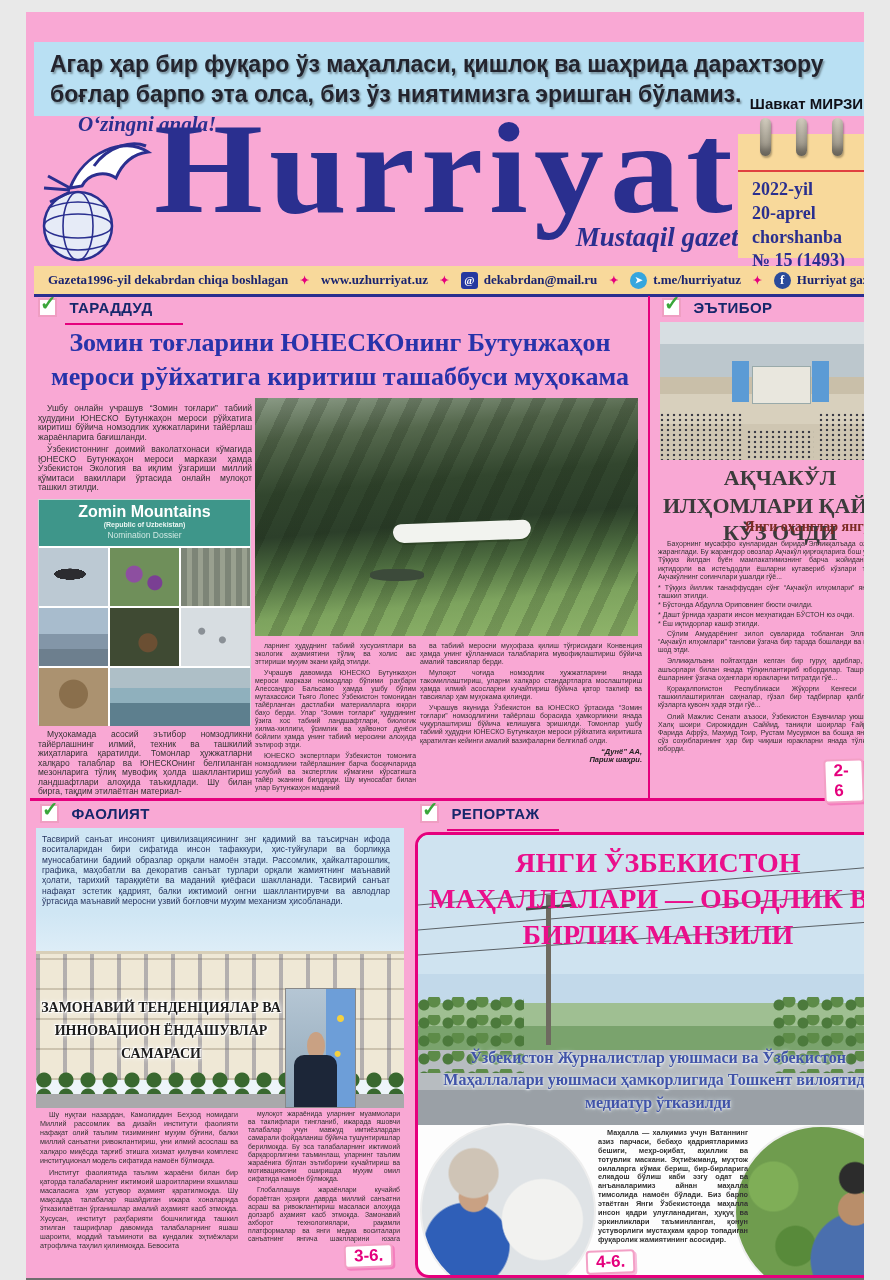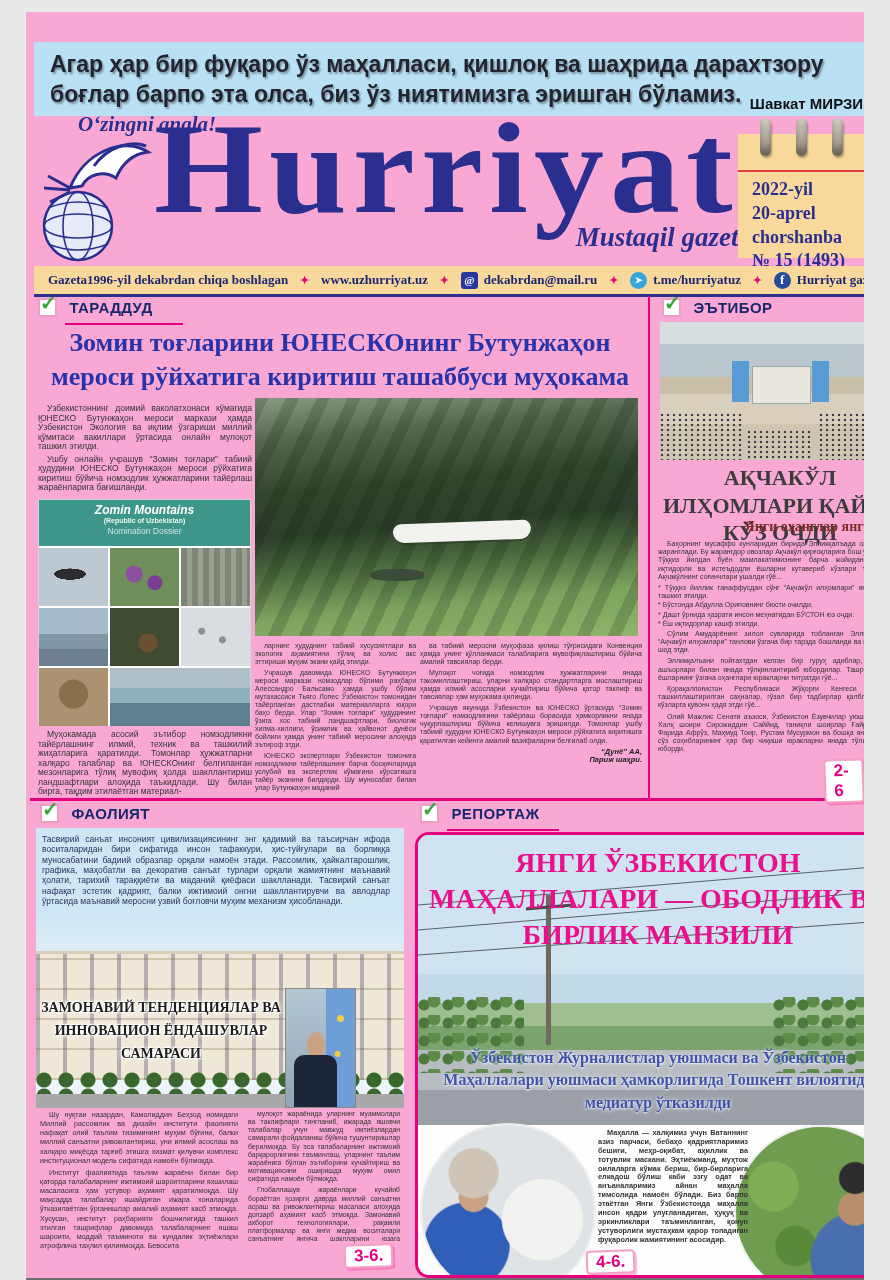--- a/index.html
+++ b/index.html
@@ -56,21 +56,21 @@
   .badge{position:absolute;font-weight:bold;font-size:17px;color:#e5007d;background:#fff;
          border:2px solid #f3a0c6;border-radius:4px;padding:0 8px;transform:rotate(-2deg);
          box-shadow:2px 2px 0 rgba(230,0,125,.25);}
   .hdiv{background:#e5007d;}
   .vdiv{background:#e5007d;}
   .blue-edge{background:#3e6bbf;}
   .bottom-line{background:#6e6e6e;}
   
   .poster{box-sizing:border-box;background:#fff;border:1px solid #cfd8d6;}
   .poster-head{background:#3e968a;height:46px;text-align:center;padding-top:4px;box-sizing:border-box;}
-  .poster-title{color:#fff;font-weight:bold;font-size:12px;line-height:1.05;font-style:italic;}
+  .poster-title{color:#fff;font-weight:bold;font-size:16px;line-height:1.05;}
   .poster-sub{color:#eaf6f2;font-weight:bold;font-size:7px;}
   .poster-sub2{color:#cfe8e2;font-size:8.5px;margin-top:2px;}
   .pgrid{display:grid;grid-template-columns:1fr 1fr 1fr;grid-auto-rows:58px;gap:2px;background:#fff;padding-top:2px;}
   .pc{width:100%;height:100%;}
   .pc1{background:radial-gradient(ellipse 38% 16% at 45% 45%,#2c2c30 60%,rgba(0,0,0,0) 61%),#bcc9d3;}
   .pc2{background:radial-gradient(circle at 35% 45%,#8d4fa0 8px,rgba(0,0,0,0) 9px),
        radial-gradient(circle at 65% 60%,#7a3f93 7px,rgba(0,0,0,0) 8px),#6f8f5a;}
   .pc3{background:repeating-linear-gradient(90deg,#7d8577 0 6px,#99a08f 6px 11px);}
   .pc4{background:linear-gradient(180deg,#a8bccd 0 45%,#8396a8 45% 70%,#6d7f8e 70%);}
   .pc5{background:radial-gradient(circle at 55% 60%,#6b4f33 9px,rgba(0,0,0,0) 10px),#3f4a33;}
@@ -209,22 +209,22 @@
 
   <div class="abs kicker" style="left:12px;top:286px;">
     <span class="kcheck"><span>✓</span></span>
     <span class="klabel">ТАРАДДУД</span>
     <div class="kline" style="width:118px;"></div>
   </div>
 
   <div class="abs headline" style="left:12px;top:314px;width:604px;font-size:26px;">Зомин тоғларини ЮНЕСКОнинг Бутунжаҳон мероси рўйхатига киритиш ташаббуси муҳокама қилинди</div>
 
   <div class="abs coltext" style="left:12px;top:392px;width:214px;height:92px;font-size:8.5px;line-height:1.12;">
+    <p>Ушбу онлайн учрашув “Зомин тоғлари” табиий ҳудудини ЮНЕСКО Бутунжаҳон мероси рўйхатига киритиш бўйича номзодлик ҳужжатларини тайёрлаш жараёнларига бағишланди.</p>
     <p>Ўзбекистоннинг доимий ваколатхонаси кўмагида ЮНЕСКО Бутунжаҳон мероси маркази ҳамда Ўзбекистон Экология ва иқлим ўзгариши миллий қўмитаси вакиллари ўртасида онлайн мулоқот ташкил этилди.</p>
-    <p>Ушбу онлайн учрашув “Зомин тоғлари” табиий ҳудудини ЮНЕСКО Бутунжаҳон мероси рўйхатига киритиш бўйича номзодлик ҳужжатларини тайёрлаш жараёнларига бағишланди.</p>
   </div>
 
   <div class="abs poster" style="left:12px;top:487px;width:213px;height:226px;">
     <div class="poster-head">
       <div class="poster-title">Zomin Mountains</div>
       <div class="poster-sub">(Republic of Uzbekistan)</div>
       <div class="poster-sub2">Nomination Dossier</div>
     </div>
     <div class="pgrid">
       <div class="pc pc1"></div>

